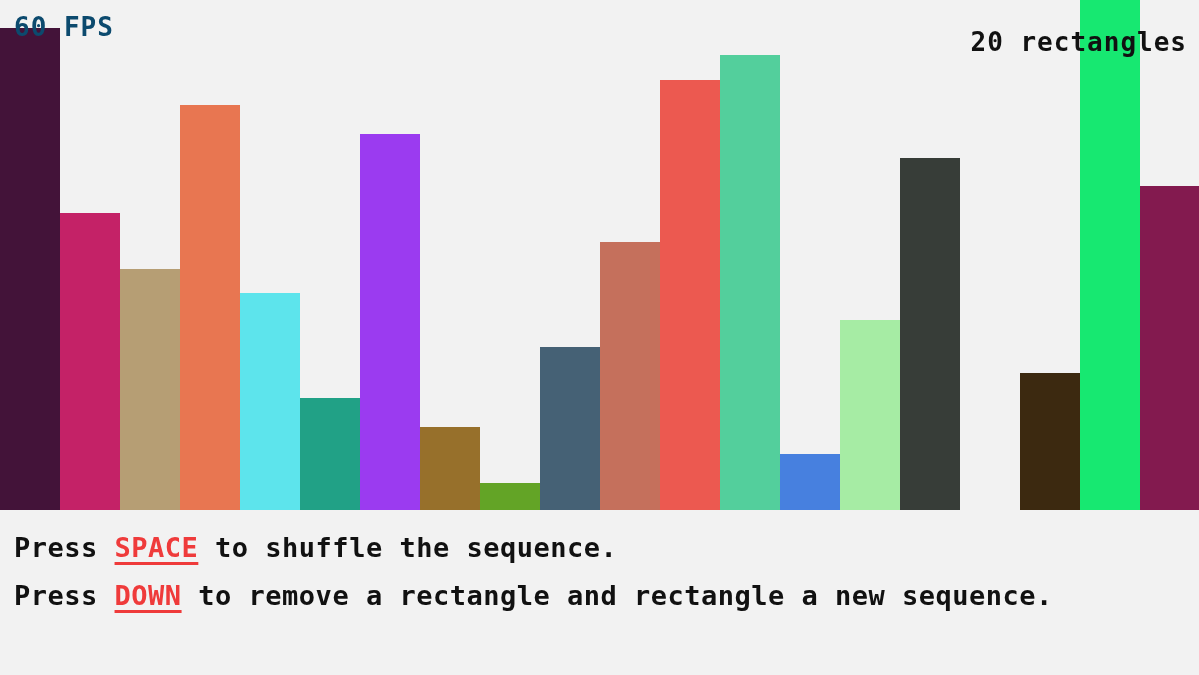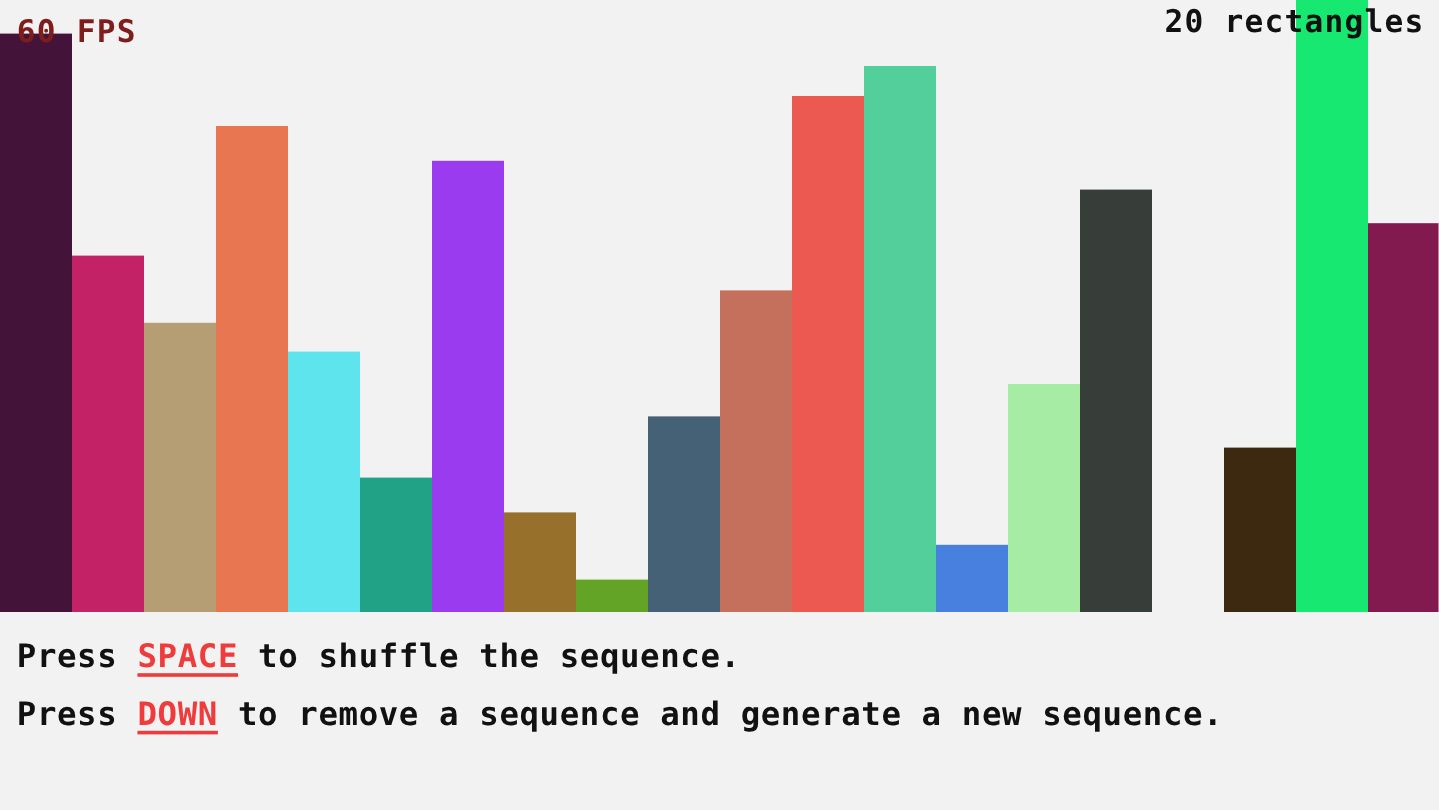--- a/index.html
+++ b/index.html
@@ -38,21 +38,21 @@
     letter-spacing: 1px;
     color: #00a63c;
     font-weight: 700;
     font-family: "DejaVu Sans Mono", "Liberation Mono", monospace;
     white-space: nowrap;
     z-index: 20;
   }
   #rect-count {
     position: absolute;
     right: 12px;
-    top: 4px;
+    top: 27px;
     font-size: 26px;
     letter-spacing: 1px;
     color: #111111;
     font-weight: 700;
     font-family: "DejaVu Sans Mono", "Liberation Mono", monospace;
     white-space: nowrap;
     z-index: 20;
   }
 
   
@@ -102,22 +102,22 @@
       <div class="bar" style="left: 660px; width: 60px; height: 430px; background: rgb(236, 89, 80);"></div>
       <div class="bar" style="left: 720px; width: 60px; height: 455px; background: rgb(83, 207, 156);"></div>
       <div class="bar" style="left: 780px; width: 60px; height: 56px; background: rgb(71, 128, 223);"></div>
       <div class="bar" style="left: 840px; width: 60px; height: 190px; background: rgb(166, 236, 164);"></div>
       <div class="bar" style="left: 900px; width: 60px; height: 352px; background: rgb(55, 61, 56);"></div>
       <div class="bar" style="left: 1020px; width: 60px; height: 137px; background: rgb(60, 41, 16);"></div>
       <div class="bar" style="left: 1080px; width: 60px; height: 510px; background: rgb(23, 232, 113);"></div>
       <div class="bar" style="left: 1140px; width: 59px; height: 324px; background: rgb(131, 26, 79);"></div>
     </div>
 
-  <div id="fps-counter" style="color: #7f1d1d;">60 FPS</div>
+  <div id="fps-counter" style="color: #0c4a6e;">60 FPS</div>
 
   <div id="rect-count" style="color: rgb(17, 17, 17);">20 rectangles</div>
 
   <div id="instructions">
       <div class="instruction-line"><span>Press </span><span class="key" style="color: rgb(239, 59, 59);">SPACE</span><span> to shuffle the sequence.</span></div>
-      <div class="instruction-line"><span>Press </span><span class="key" style="color: rgb(239, 59, 59); text-align: center;">DOWN</span><span> to remove a sequence and generate a new sequence.</span></div>
+      <div class="instruction-line"><span>Press </span><span class="key" style="color: rgb(239, 59, 59); text-align: center;">DOWN</span><span> to remove a rectangle and rectangle a new sequence.</span></div>
     </div>
 
 </div>
 
 </body></html>

